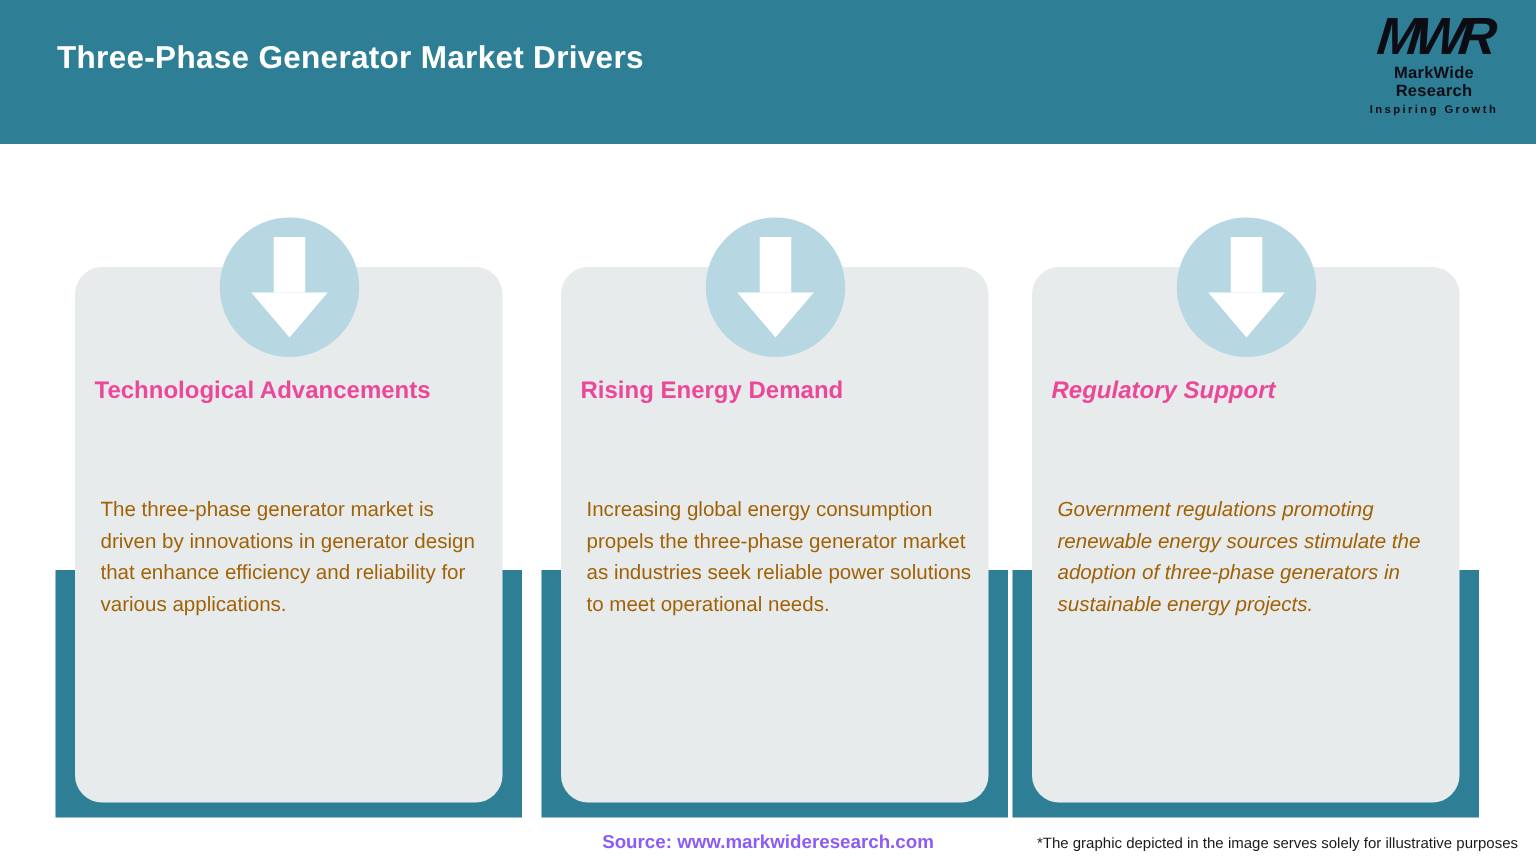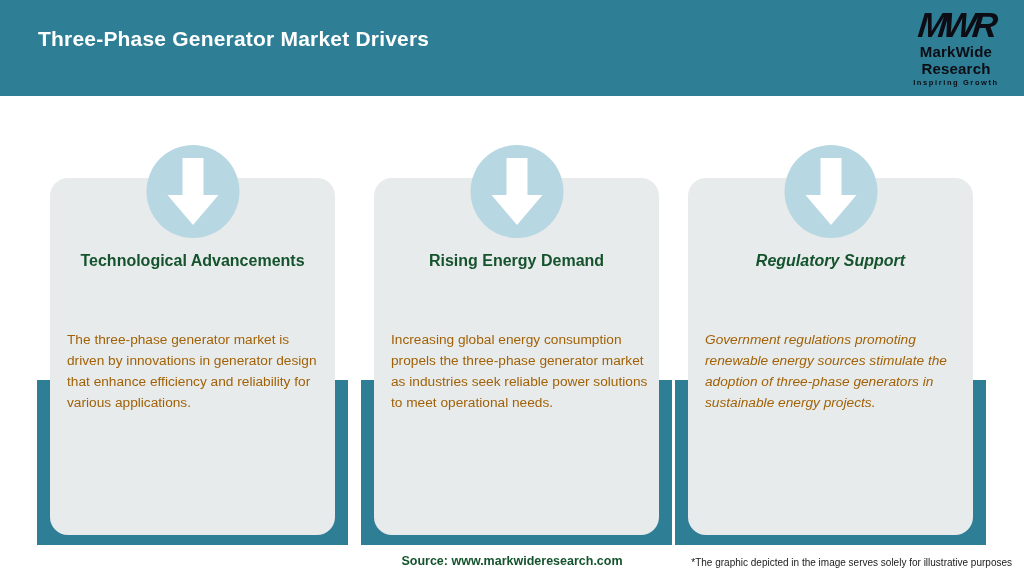--- a/index.html
+++ b/index.html
@@ -19,21 +19,21 @@
   }
   .logo {
     position: absolute; right: 16px; top: 8px; width: 104px;
     text-align: center; color: #0c0c14;
   }
   .logo-acronym {
     font-size: 35px; font-weight: 900; font-style: italic;
     letter-spacing: -4px; line-height: 34px;
     transform: skewX(-6deg);
   }
-  .logo-name { font-size: 15px; font-weight: bold; letter-spacing: .2px; margin-top: 1px; }
+  .logo-name { font-size: 11px; font-weight: bold; letter-spacing: .2px; margin-top: 1px; }
   .logo-tagline { font-size: 7.5px; font-weight: bold; letter-spacing: 1.6px; margin-top: 1px; }
 
   
   .card-wrap { position: absolute; top: 145px; width: 311px; height: 400px; }
   .card-wrap.c1 { left: 37px; }
   .card-wrap.c2 { left: 361px; }
   .card-wrap.c3 { left: 675px; font-style: italic; }
 
   .teal-band {
     position: absolute; left: 0; right: 0; top: 235px; bottom: 0;
@@ -45,31 +45,31 @@
   }
   .circle {
     position: absolute; left: 50%; top: 0; transform: translateX(-50%);
     width: 93px; height: 93px; border-radius: 50%;
     background: #b7d7e2; display: flex; align-items: center; justify-content: center;
   }
   .circle svg { display: block; }
 
   .card-title {
     position: absolute; top: 107px; left: 26px; right: 26px;
-    text-align: center; font-size: 16px; font-weight: bold; color: #14532d;
+    text-align: left; font-size: 16px; font-weight: bold; color: #ec4899;
   }
   .card-desc {
     position: absolute; top: 184px; left: 30px; right: 24px;
     font-size: 13.7px; line-height: 21px; color: #a16207;
   }
 
   
   .source {
     position: absolute; left: 0; width: 1024px; top: 554px;
-    text-align: center; font-size: 12.5px; font-weight: bold; color: #14532d;
+    text-align: center; font-size: 12.5px; font-weight: bold; color: #8b5cf6;
   }
   .disclaimer {
     position: absolute; right: 12px; top: 557px;
     font-size: 10px; color: #1a1a1a; text-align: center;
   }
 </style>
 </head>
 <body>
 
 <div class="stage">

